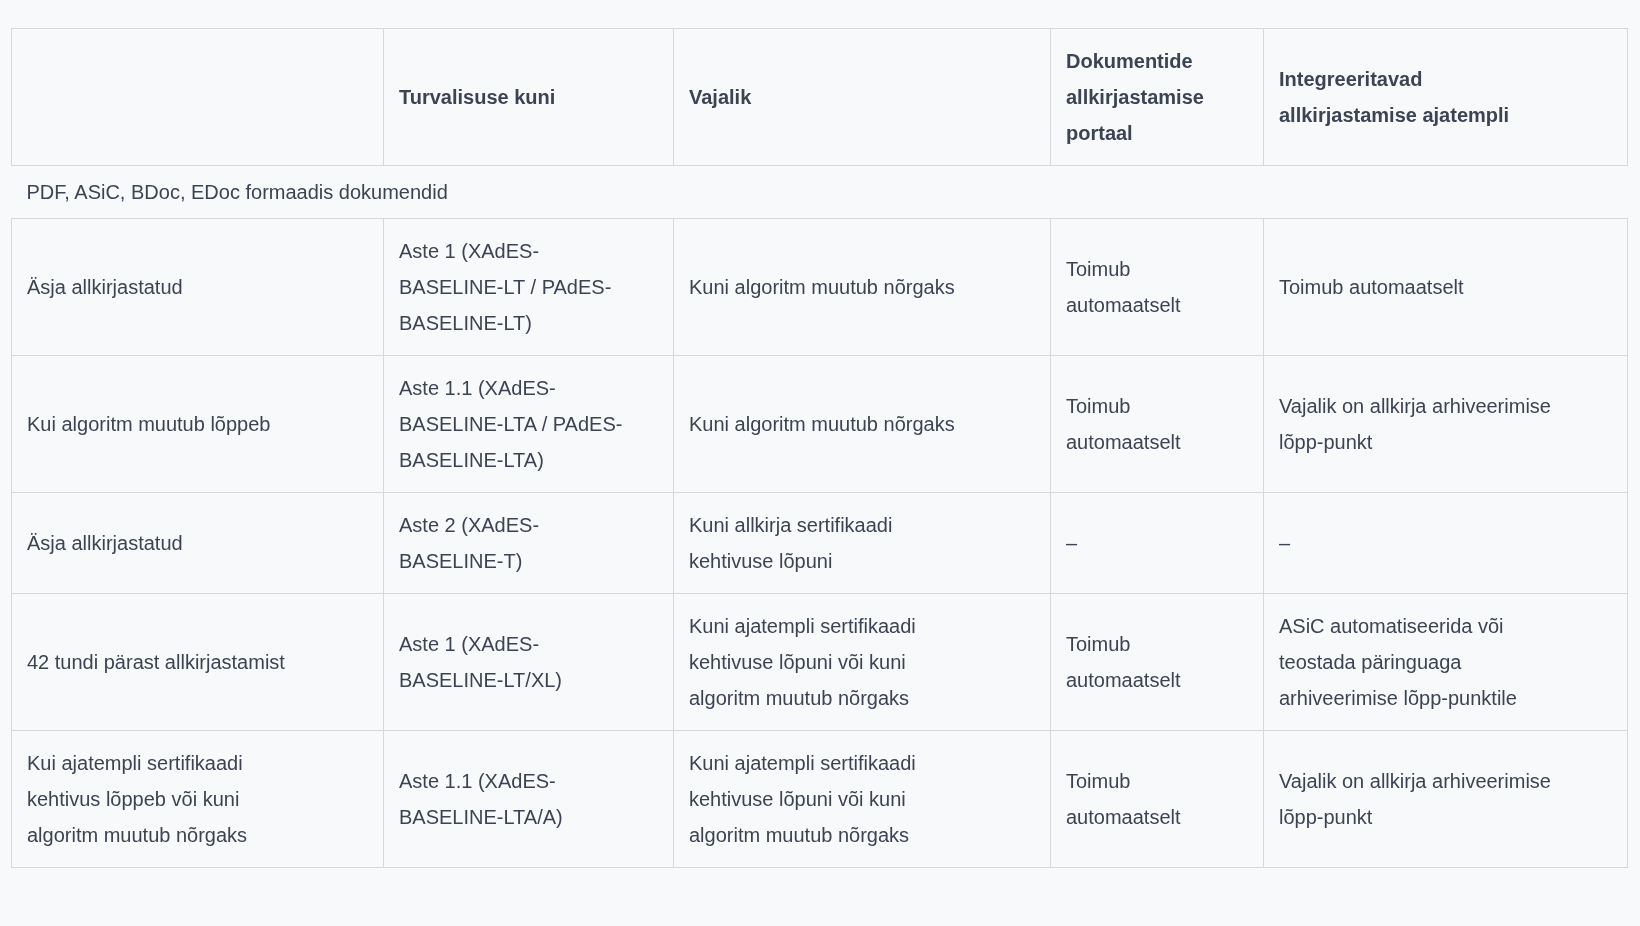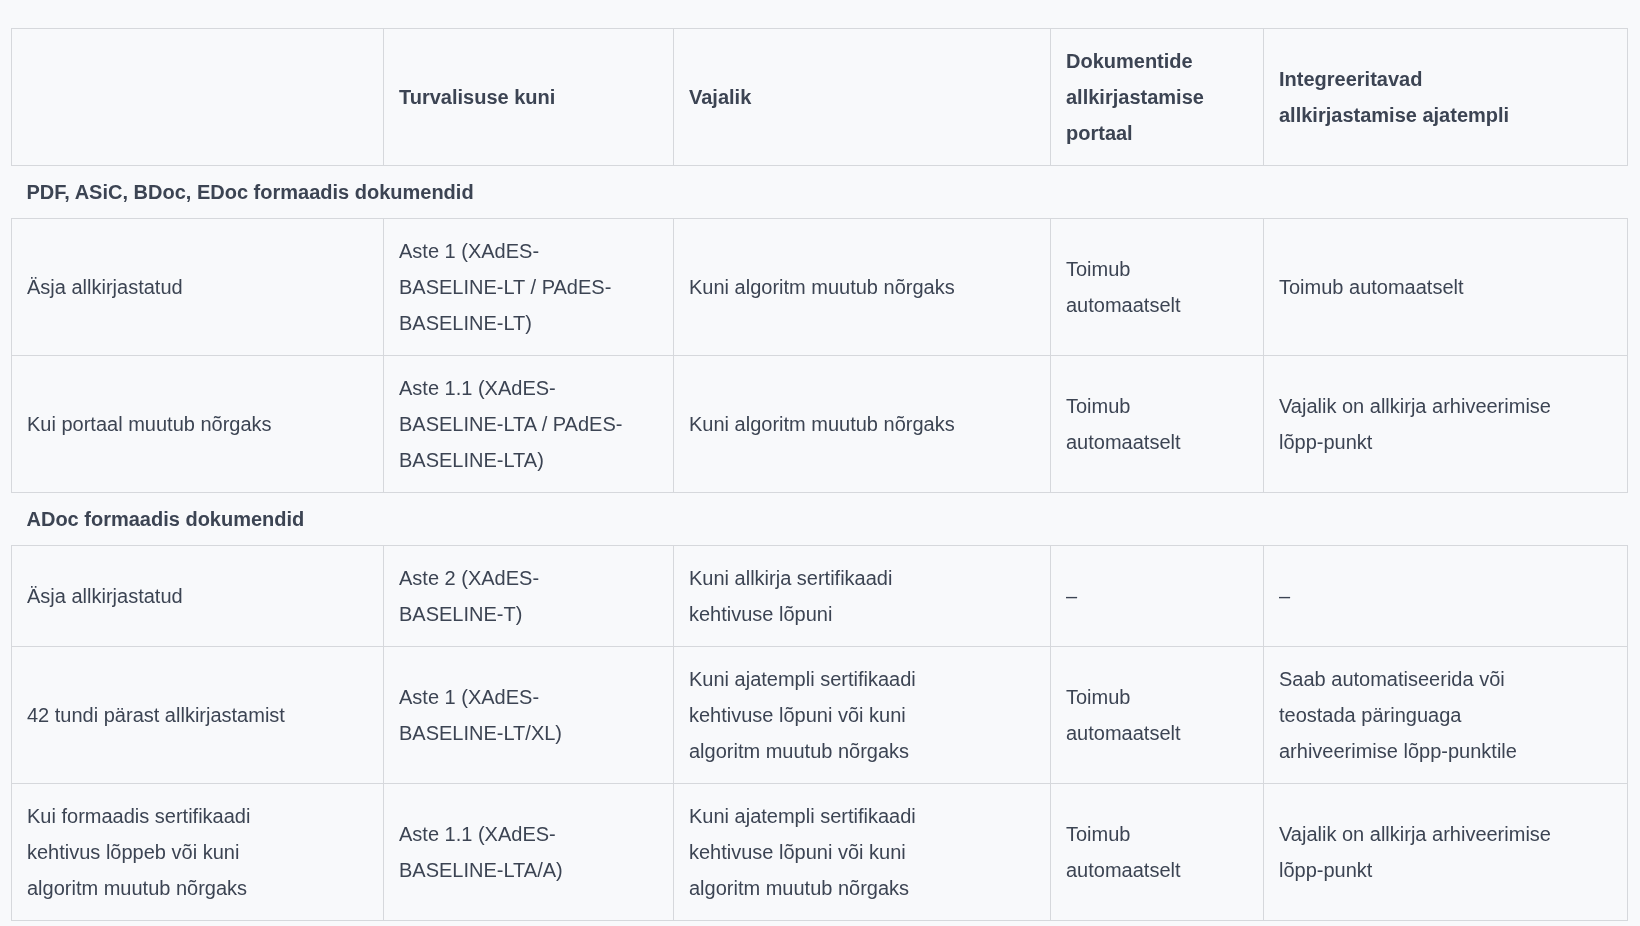--- a/index.html
+++ b/index.html
@@ -32,21 +32,21 @@
     vertical-align: middle;
     white-space: pre-line;
     overflow: hidden;
     font-weight: 400;
   }
   table.doc-table thead th {
     font-weight: 700;
     height: 104px; 
   }
   table.doc-table td.section-cell {
-    font-weight: 700;
+    font-weight: 400;
     border-left: none;
     border-right: none;
     padding: 8px 15px;
   }
   
   col.c1 { width: 372px; }
   col.c2 { width: 290px; }
   col.c3 { width: 377px; }
   col.c4 { width: 213px; }
   col.c5 { width: 364px; }
@@ -83,57 +83,54 @@
           <td>Äsja allkirjastatud</td>
           <td>Aste 1 (XAdES-
 BASELINE-LT / PAdES-
 BASELINE-LT)</td>
           <td>Kuni algoritm muutub nõrgaks</td>
           <td>Toimub
 automaatselt</td>
           <td>Toimub automaatselt</td>
         </tr>
         <tr>
-          <td>Kui portaal muutub nõrgaks</td>
+          <td>Kui algoritm muutub lõppeb</td>
           <td>Aste 1.1 (XAdES-
 BASELINE-LTA / PAdES-
 BASELINE-LTA)</td>
           <td>Kuni algoritm muutub nõrgaks</td>
           <td>Toimub
 automaatselt</td>
           <td>Vajalik on allkirja arhiveerimise
 lõpp-punkt</td>
-        </tr>
-        <tr>
-          <td class="section-cell" colspan="5">ADoc formaadis dokumendid</td>
         </tr>
         <tr>
           <td>Äsja allkirjastatud</td>
           <td>Aste 2 (XAdES-
 BASELINE-T)</td>
           <td>Kuni allkirja sertifikaadi
 kehtivuse lõpuni</td>
           <td>–</td>
           <td>–</td>
         </tr>
         <tr>
           <td>42 tundi pärast allkirjastamist</td>
           <td>Aste 1 (XAdES-
 BASELINE-LT/XL)</td>
           <td>Kuni ajatempli sertifikaadi
 kehtivuse lõpuni või kuni
 algoritm muutub nõrgaks</td>
           <td>Toimub
 automaatselt</td>
-          <td>Saab automatiseerida või
+          <td>ASiC automatiseerida või
 teostada päringuaga
 arhiveerimise lõpp-punktile</td>
         </tr>
         <tr>
-          <td>Kui formaadis sertifikaadi
+          <td>Kui ajatempli sertifikaadi
 kehtivus lõppeb või kuni
 algoritm muutub nõrgaks</td>
           <td>Aste 1.1 (XAdES-
 BASELINE-LTA/A)</td>
           <td>Kuni ajatempli sertifikaadi
 kehtivuse lõpuni või kuni
 algoritm muutub nõrgaks</td>
           <td>Toimub
 automaatselt</td>
           <td>Vajalik on allkirja arhiveerimise

